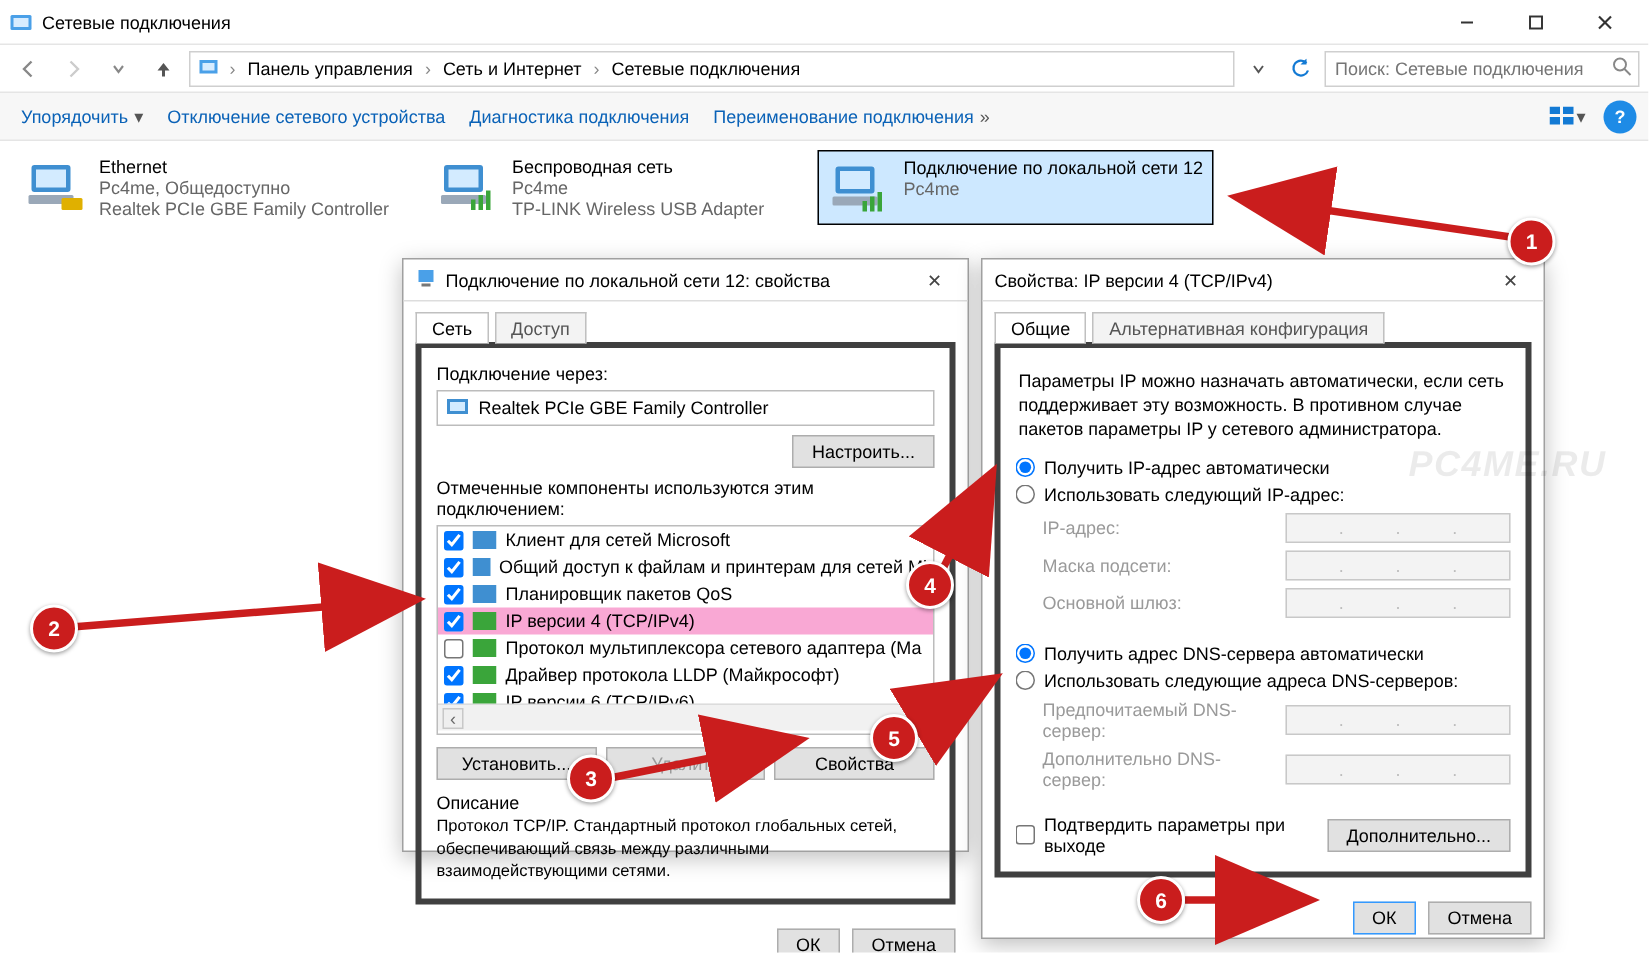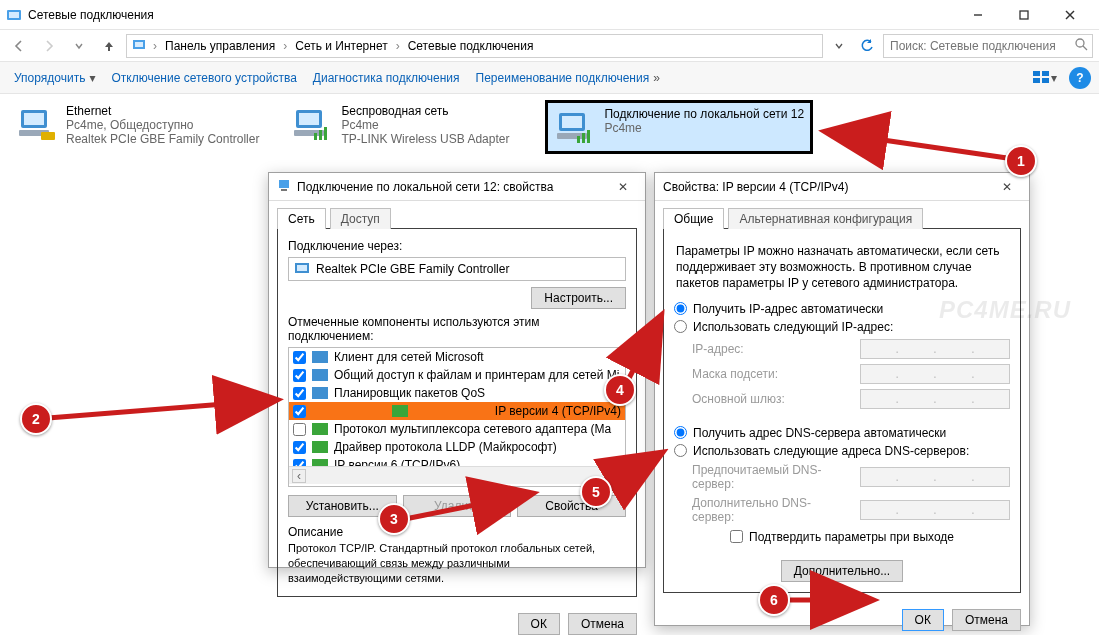--- a/index.html
+++ b/index.html
@@ -25,62 +25,62 @@
 
   .cmdbar { height:32px; background:#f7f7f7; border-bottom:1px solid #e5e5e5; display:flex; align-items:center; padding:0 8px; gap:4px;}
   .cmdbtn { padding:4px 6px; color:#0a62b7; display:flex; align-items:center; gap:4px;}
   .cmdbtn .chev{color:#555;}
   .cmdbar-spacer{flex:1;}
   .view-icon{width:28px;height:22px;display:flex;align-items:center;justify-content:center;color:#137ad4;}
   .help-icon{width:22px;height:22px;border-radius:11px;background:#1e8be6;color:#fff;display:flex;align-items:center;justify-content:center;font-weight:bold;margin-left:6px;}
 
   .content { position:relative; padding:6px 10px; display:flex; gap:20px; align-items:flex-start; }
   .conn-tile{display:flex;gap:8px;align-items:flex-start;padding:4px 6px;min-width:240px;}
-  .conn-tile.sel{background:#cde8ff;border:3px solid #000000;}
+  .conn-tile.sel{background:#cde8ff;border:1px solid #000000;}
   .conn-icon{width:42px;height:40px;display:flex;align-items:center;justify-content:center;}
   .conn-text .title{color:#000;}
   .conn-text .sub{color:#666;}
   .conn-text .desc{color:#666;}
 
   
   .dialog{position:absolute;background:#fff;border:1px solid #a0a0a0;box-shadow:0 4px 14px rgba(0,0,0,0.25);}
   .dlg1{left:268px;top:172px;width:378px;height:396px;}
   .dlg-title{height:28px;display:flex;align-items:center;padding:0 8px;border-bottom:1px solid #ddd;gap:6px;}
   .dlg-title .t{flex:1;}
   .dlg-close{width:28px;height:20px;display:flex;align-items:center;justify-content:center;color:#444;}
   .tabs{display:flex;padding:6px 8px 0 8px;gap:4px;}
   .tab{border:1px solid #c0c0c0;border-bottom:0;padding:3px 10px;background:#fff;position:relative;top:1px;}
   .tab.inactive{background:#f3f3f3;color:#555;}
-  .tab-body{margin:0 8px 8px 8px;border:1px solid #404040;padding:10px;}
+  .tab-body{margin:0 8px 8px 8px;border:4px solid #404040;padding:10px;}
   .adapter-box{height:24px;border:1px solid #bcbcbc;display:flex;align-items:center;padding:0 5px;gap:6px;margin-top:4px;}
   .btn{background:#e1e1e1;border:1px solid #adadad;padding:3px 12px;font-size:12px;}
   .btn.disabled{color:#9a9a9a;}
   .comp-list{border:1px solid #bcbcbc;height:140px;margin-top:4px;overflow:hidden;}
   .comp-scroll{height:118px;overflow:hidden;}
   .comp-row{display:flex;align-items:center;gap:6px;height:18px;padding:0 4px;font-size:12px;white-space:nowrap;}
-  .comp-row.sel{background:#f97316;justify-content:space-between;}
+  .comp-row.sel{background:#f9a8d4;}
   .hscroll{height:18px;border-top:1px solid #dcdcdc;display:flex;align-items:center;justify-content:space-between;padding:0 3px;background:#f1f1f1;}
   .hscroll .arrow{width:14px;height:14px;display:flex;align-items:center;justify-content:center;color:#666;border:1px solid #c8c8c8;background:#efefef;}
   .btn-row{display:flex;gap:6px;margin-top:8px;}
   .btn-row .btn{flex:1;text-align:center;}
   .desc-section{margin-top:8px;}
   .desc-text{font-size:11px;color:#000;line-height:1.35;margin-top:2px;}
   .dlg-footer{display:flex;justify-content:flex-end;gap:8px;padding:8px;}
   .small-net-icon{width:16px;height:12px;}
 
   
   .dlg2{left:654px;top:172px;width:376px;height:454px;}
   .radio-row{display:flex;align-items:center;gap:6px;margin:4px 0;}
   .field-row{display:flex;align-items:center;gap:10px;margin:5px 0;}
   .field-row .lbl{flex:1;color:#9a9a9a;}
   .ip-input{width:150px;height:20px;border:1px solid #c8c8c8;background:#fff;color:#9a9a9a;display:flex;align-items:center;justify-content:space-evenly;}
   .ip-input.disabled{background:#f3f3f3;color:#bcbcbc;}
   .intro{font-size:12px;line-height:1.35;margin:4px 2px 10px 2px;}
   .check-row{display:flex;align-items:center;gap:6px;}
-  .dlg2 .lower{display:flex;align-items:center;gap:8px;margin-top:6px;flex-direction:column;}
+  .dlg2 .lower{display:flex;align-items:center;gap:8px;margin-top:16px;}
 
   
   .ann{position:absolute;pointer-events:none;}
   .circle{width:32px;height:32px;border-radius:50%;background:#ca1d1d;border:2px solid #fff;color:#fff;display:flex;align-items:center;justify-content:center;font-weight:bold;font-size:14px;position:absolute;box-shadow:0 1px 3px rgba(0,0,0,0.4);}
   .arrow-svg{position:absolute;overflow:visible;}
 
   .watermark{position:absolute;right:28px;top:296px;font-size:24px;font-weight:bold;color:rgba(0,0,0,0.08);font-style:italic;letter-spacing:1px;}
 
   input[type=checkbox],input[type=radio]{margin:0;}
 </style>

